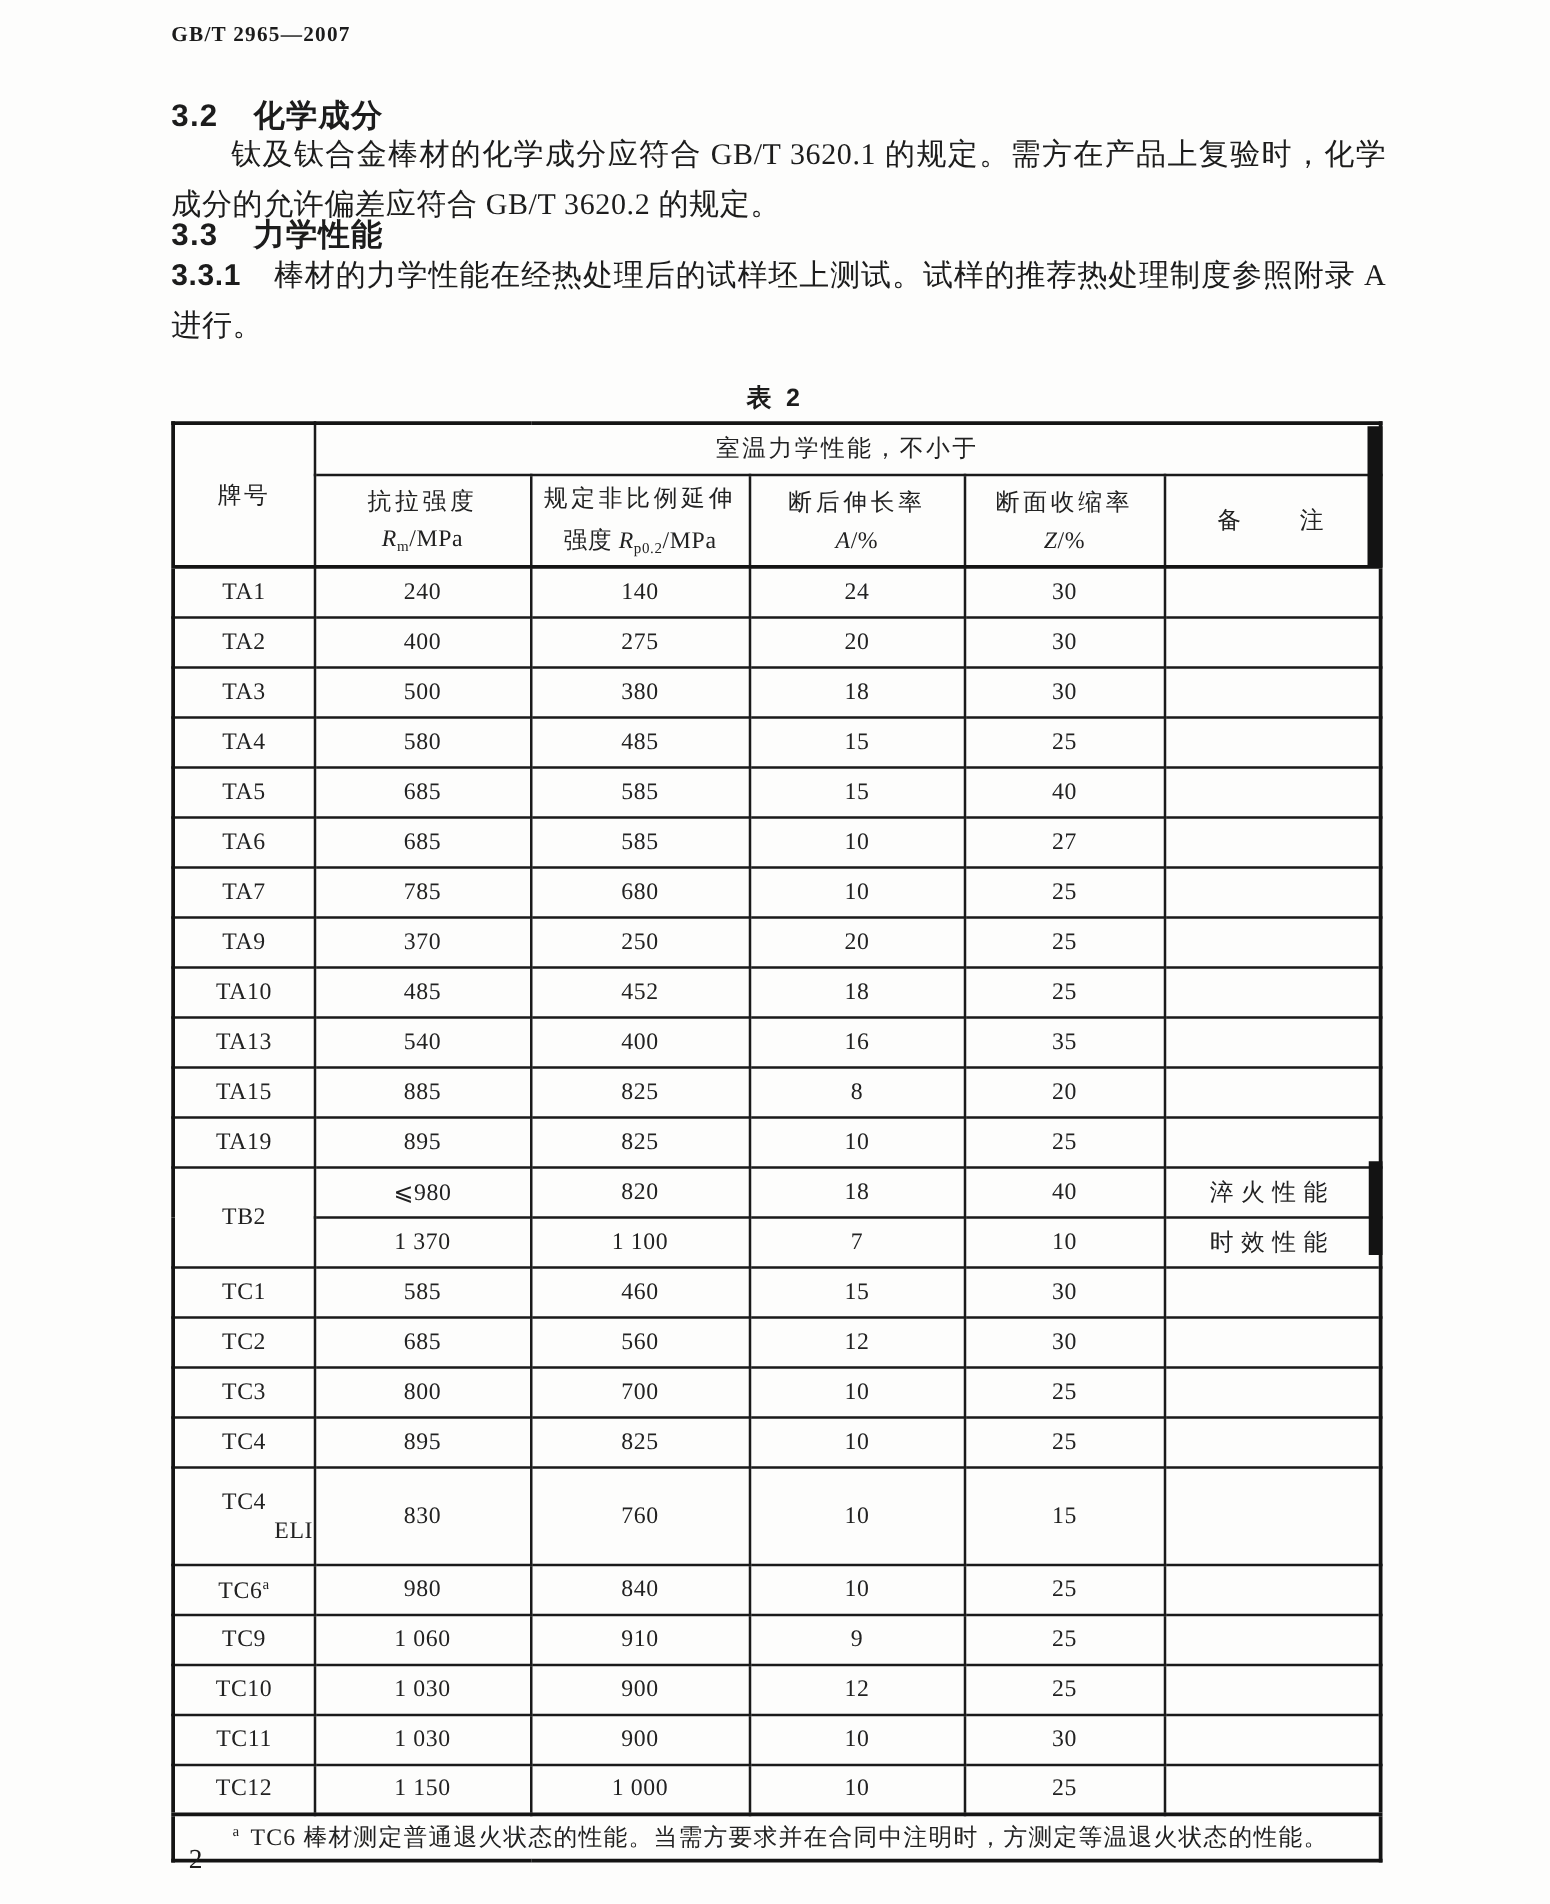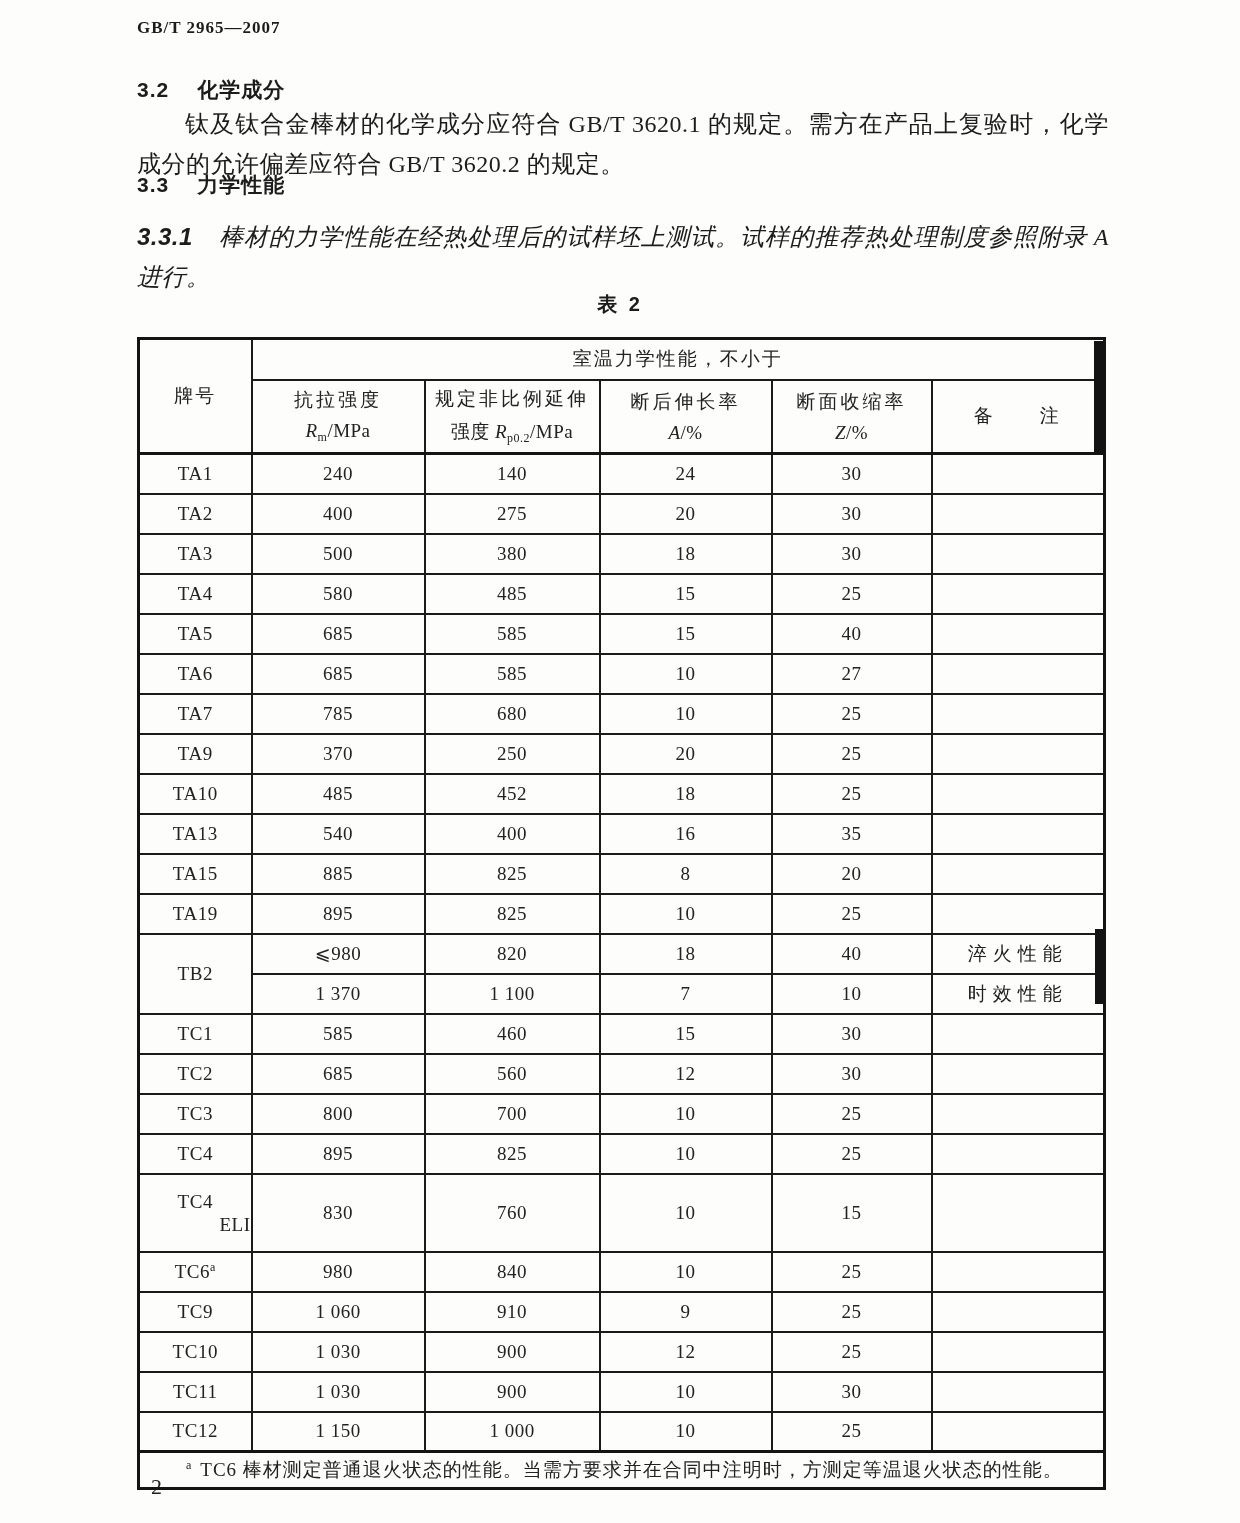--- a/index.html
+++ b/index.html
@@ -8,38 +8,38 @@
     position:relative; width:1240px; height:1523px; background:#fdfdfc;
     font-family:"Liberation Serif","DejaVu Serif",serif; color:#1c1c1c; overflow:hidden;
   }
   .doc-number {
     position:absolute; left:137px; top:18px;
     font-size:17px; font-weight:bold; letter-spacing:1px;
   }
   .heading {
     position:absolute; left:137px;
     font-family:"Liberation Sans","DejaVu Sans",sans-serif;
-    font-weight:bold; font-size:21px; letter-spacing:1px;
+    font-weight:bold; font-size:25px; letter-spacing:1px;
   }
   .heading .num { margin-right:28px; font-family:"Liberation Sans","DejaVu Sans",sans-serif; }
   .h-32 { top:76px; }
   .h-33 { top:171px; }
   .para {
     position:absolute; left:137px; width:972px;
     font-size:24px; line-height:40px; letter-spacing:0.5px; text-align:justify;
   }
   .p-32 { top:104px; text-indent:2em; }
-  .p-331 { top:217px;font-style:italic; }
+  .p-331 { top:201px; }
   .p-332 { top:243px; }
   .clause-num {
     font-family:"Liberation Sans","DejaVu Sans",sans-serif;
     font-weight:bold; margin-right:26px;
   }
   .table-title {
-    position:absolute; left:137px; top:291px; width:966px; text-align:center;
+    position:absolute; left:137px; top:305px; width:966px; text-align:center;
     font-family:"Liberation Sans","DejaVu Sans",sans-serif; font-weight:bold; font-size:20px;
     letter-spacing:3px;
   }
   table.t2 {
     position:absolute; left:137px; top:337px; width:966px;
     border-collapse:collapse; table-layout:fixed;
     font-size:19px; text-align:center; color:#222;
     border:3px solid #141414;
   }
   .t2 th, .t2 td { border:2px solid #1a1a1a; font-weight:normal; vertical-align:middle; }

